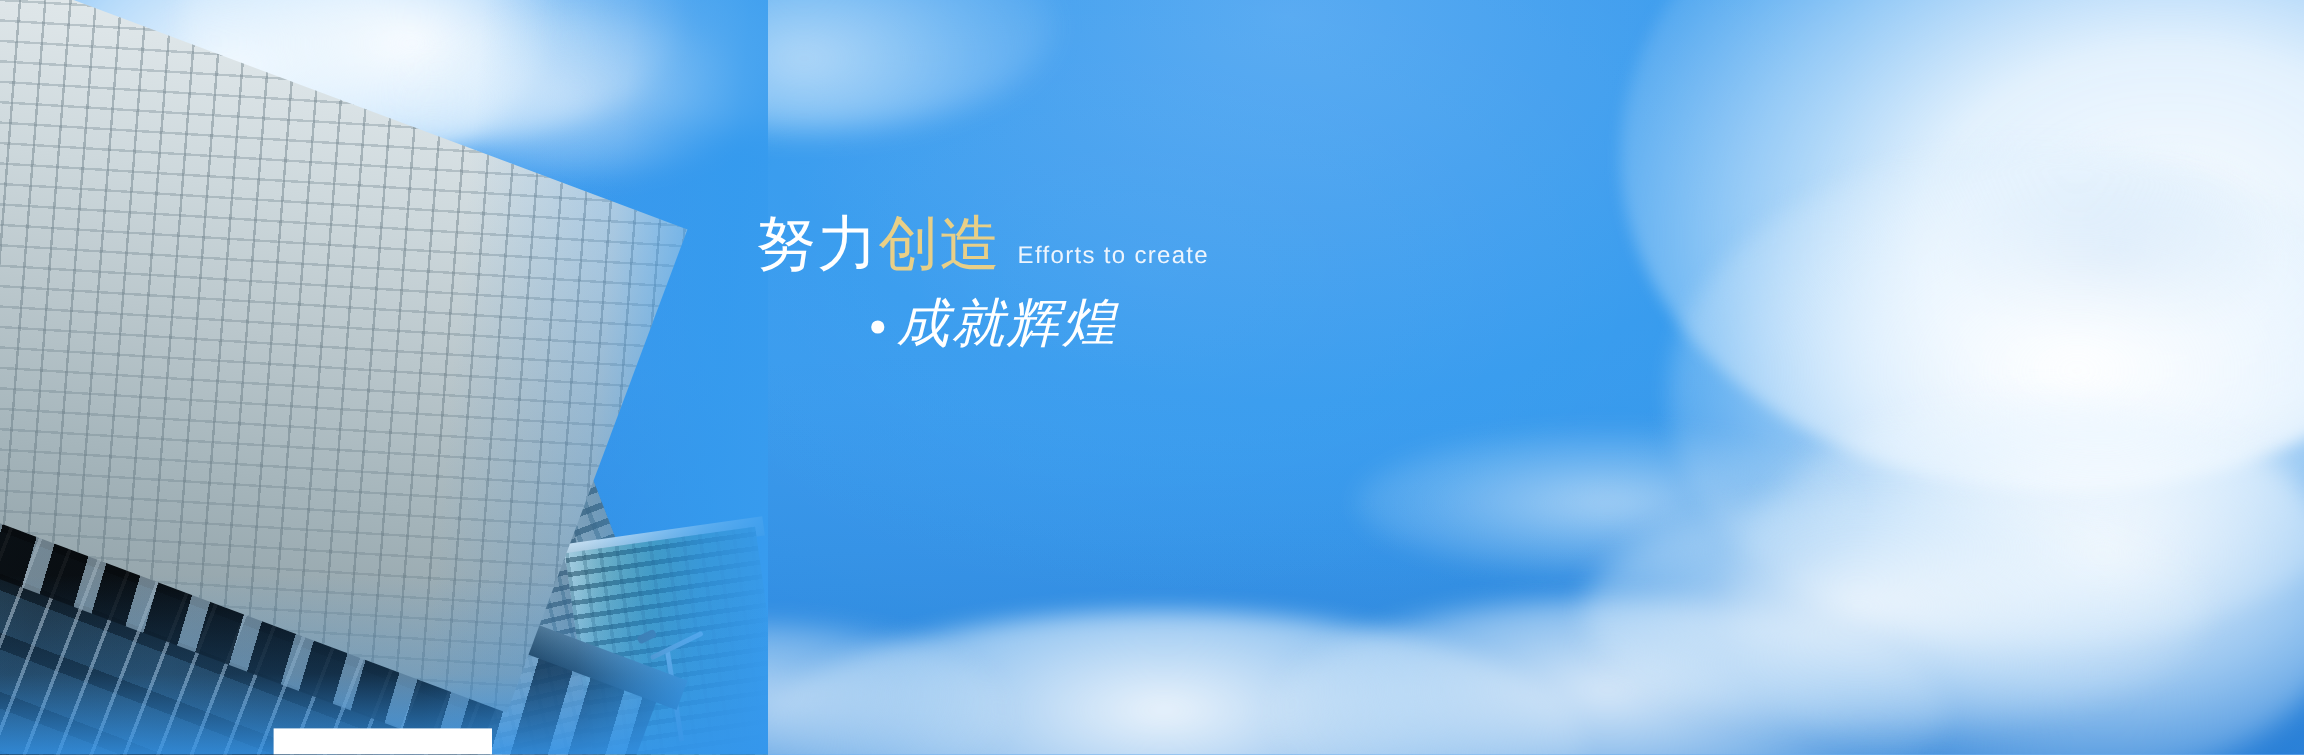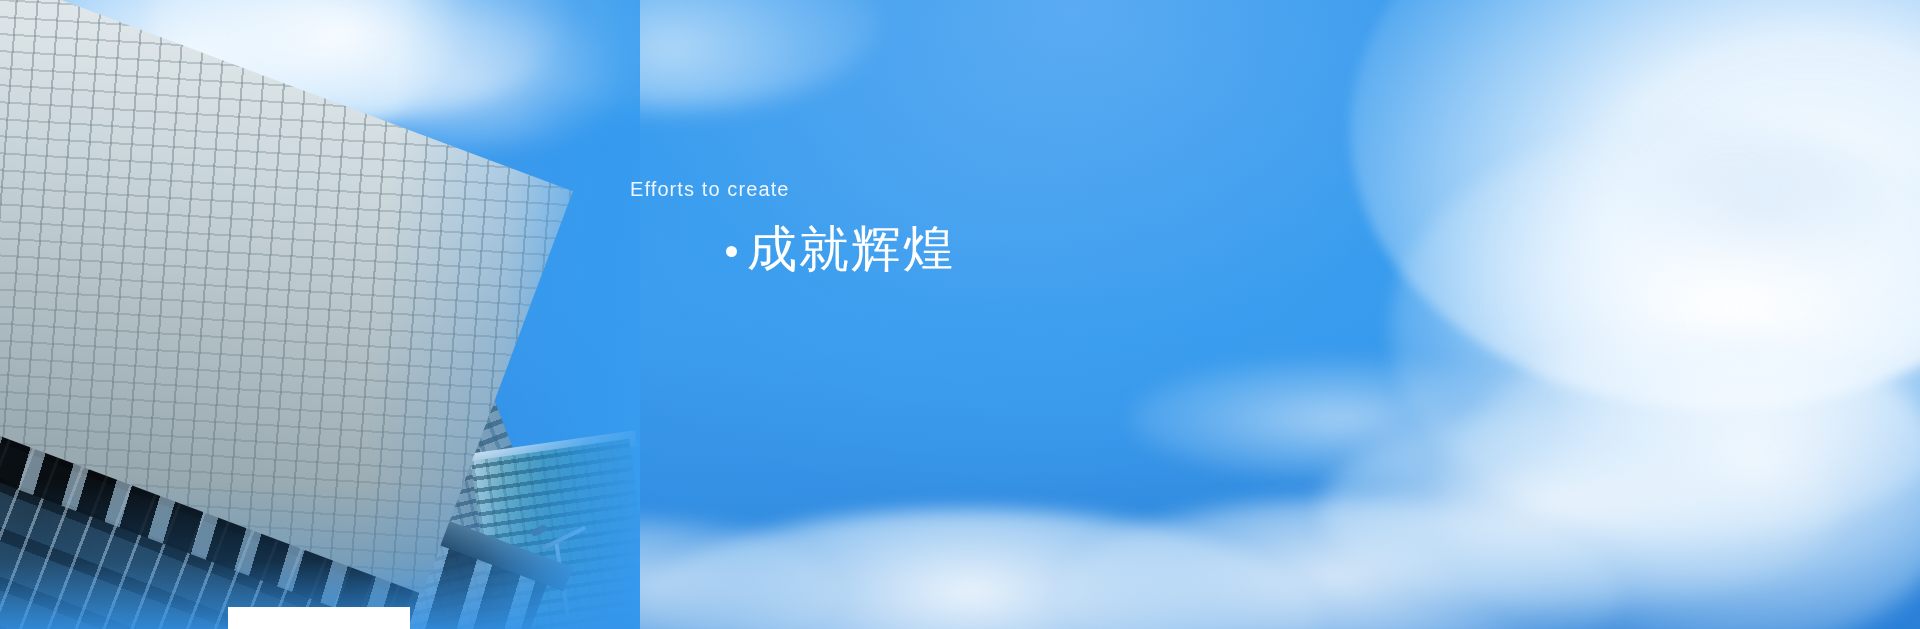--- a/index.html
+++ b/index.html
@@ -529,25 +529,26 @@
     width:11px;
     height:11px;
     border-radius:50%;
     background:#ffffff;
     flex:0 0 auto;
     position:relative;
     top:2px;
   }
   .cn-sub{
     color:#ffffff;
-    font-size:50px;
+    font-size:44px;
     line-height:1.1;
     letter-spacing:2px;
     font-weight:400;
     font-family:"DejaVu Sans","Liberation Sans",sans-serif;
+    font-style:italic;
   }
 </style>
 </head>
 <body>
 
 <div class="banner">
 
   <div class="sky"></div>
   <div class="sky-vignette"></div>
 
@@ -605,20 +606,23 @@
     </div>
 
     <div class="photo-fade"></div>
     <div class="photo-fade-bottom"></div>
     <div class="photo-notch"></div>
   </div>
 
   <div class="copy">
 
     <div class="line1">
+      <span class="cn-main">
+        <span class="cn-white">努力</span><span class="cn-gold">创造</span>
+      </span>
 
       <span class="en-block">
         <span class="en-line">Efforts to create</span>
       </span>
     </div>
 
     <div class="line2">
       <span class="bullet"></span>
       <span class="cn-sub">成就辉煌</span>
     </div>

